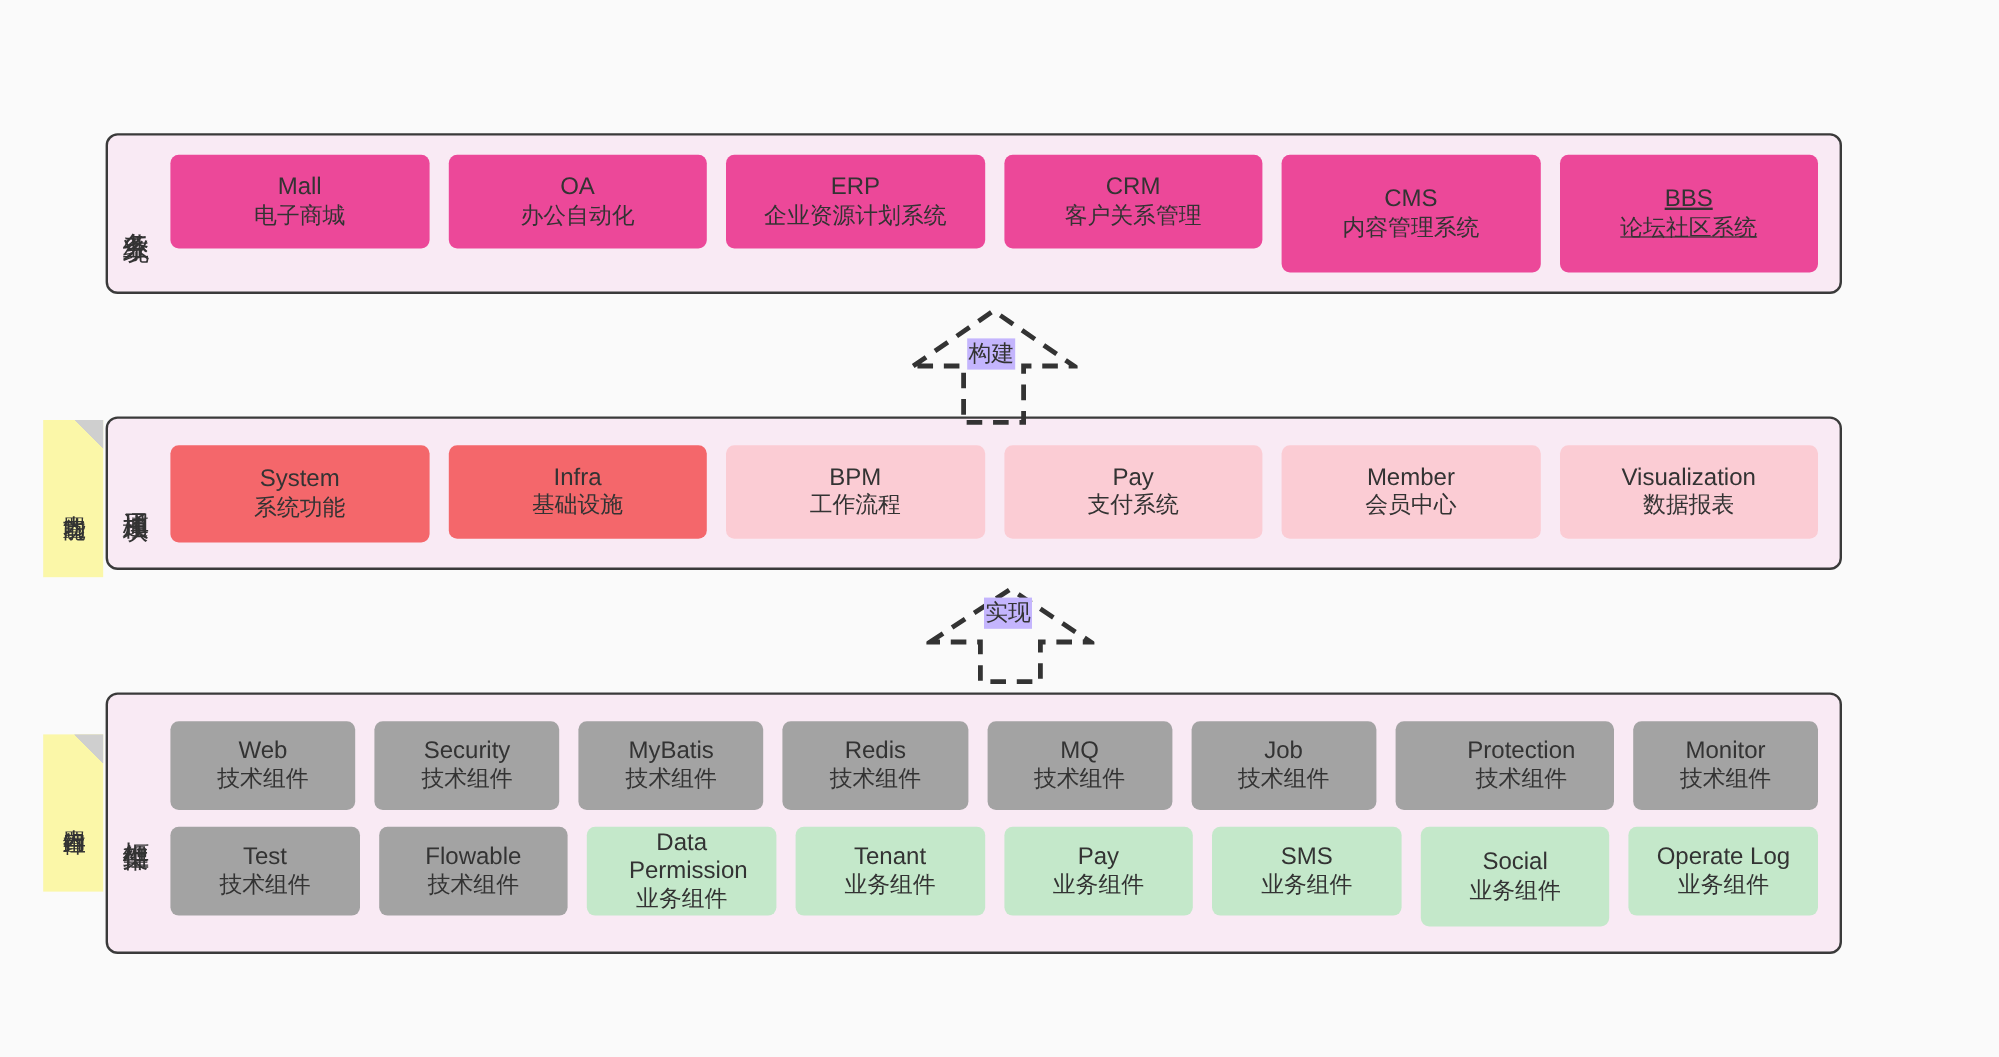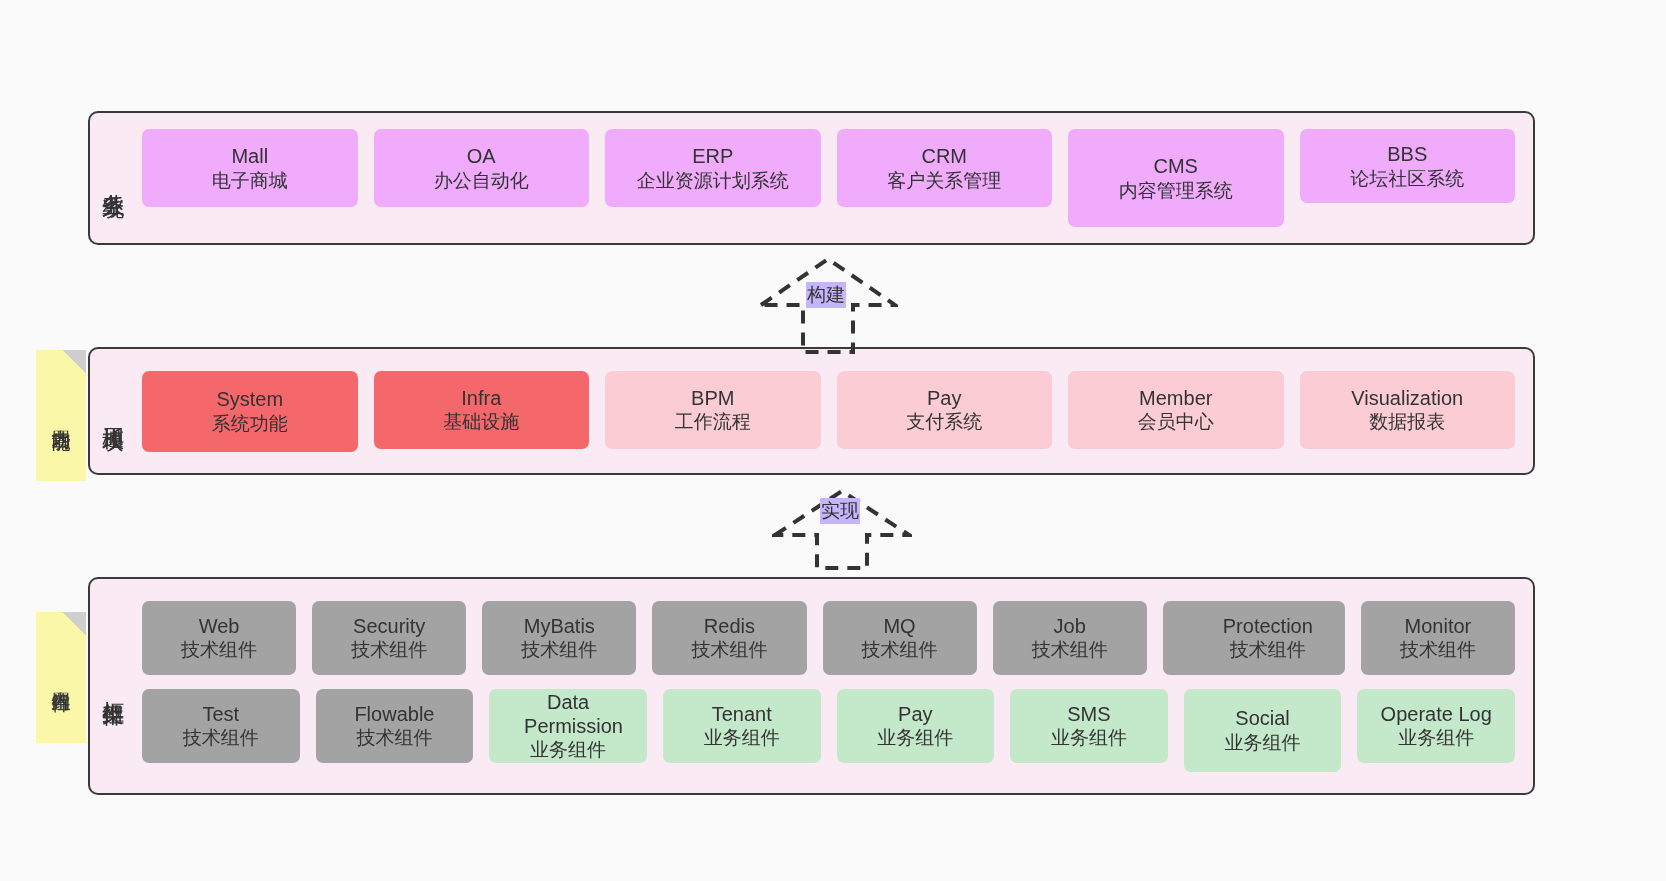--- a/index.html
+++ b/index.html
@@ -77,21 +77,21 @@
   .cell .en {
     font-size: 20px;
     color: #333;
   }
   .cell .cn {
     font-size: 19px;
     color: #333;
   }
 
   
-  .c-blue        { background: #f0abfc; }
+  .c-blue        { background: #ec4899; }
   .c-red-strong  { background: #f4676b; }
   .c-red-light   { background: #fbccd4; }
   .c-green-strong{ background: #a3a3a3; }
   .c-green-light { background: #c4e8ca; }
 
   
   .note {
     position: absolute;
     background: #fbf7a8;
     box-sizing: border-box;
@@ -152,21 +152,21 @@
           <div class="cn">企业资源计划系统</div>
         </div>
         <div class="cell c-blue" style="height:78px;">
           <div class="en">CRM</div>
           <div class="cn">客户关系管理</div>
         </div>
         <div class="cell c-blue" style="height:98px;">
           <div class="en">CMS</div>
           <div class="cn">内容管理系统</div>
         </div>
-        <div class="cell c-blue" style="height:74px;">
+        <div class="cell c-blue" style="height:98px;text-decoration:underline;">
           <div class="en">BBS</div>
           <div class="cn">论坛社区系统</div>
         </div>
       </div>
     </div>
   </div>
 
   <div class="uml" style="left:758px; top:255px; width:140px; height:100px;">
     <svg width="140" height="100" viewBox="0 0 140 100">
       <path d="M 3 50 L 70 4 L 137 50 L 95 50 L 95 97 L 45 97 L 45 50 Z" fill="none" stroke="#333333" stroke-width="4" stroke-dasharray="13 9" stroke-linejoin="miter"></path>

